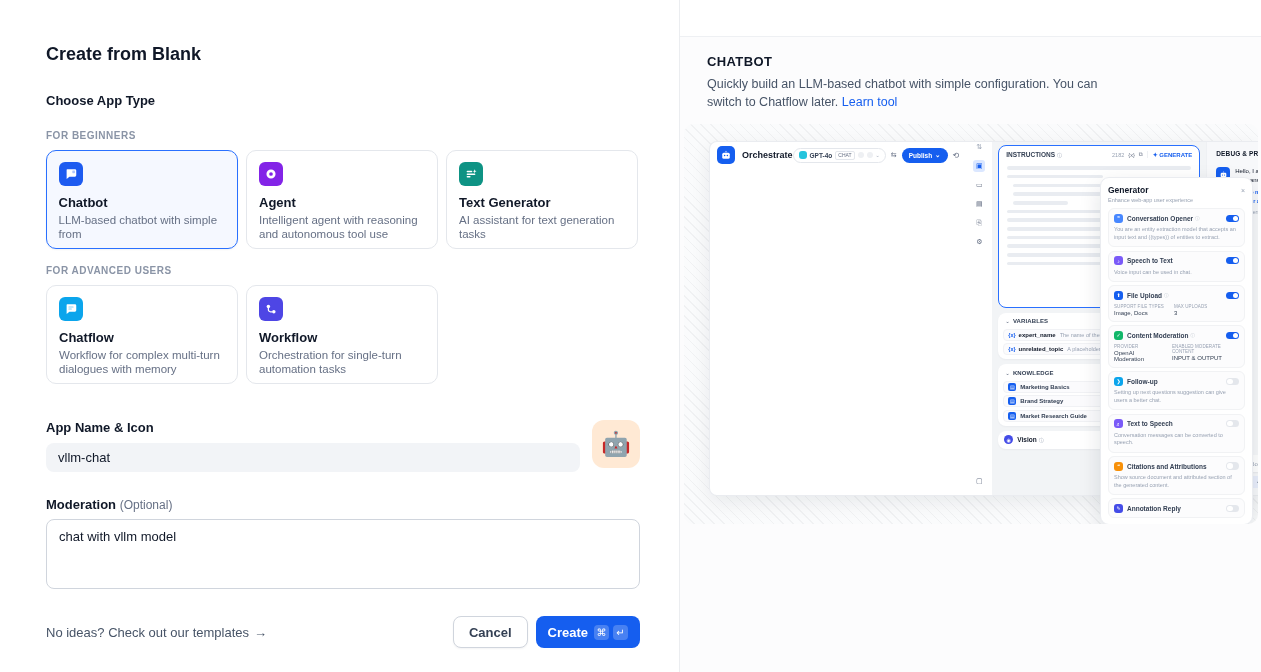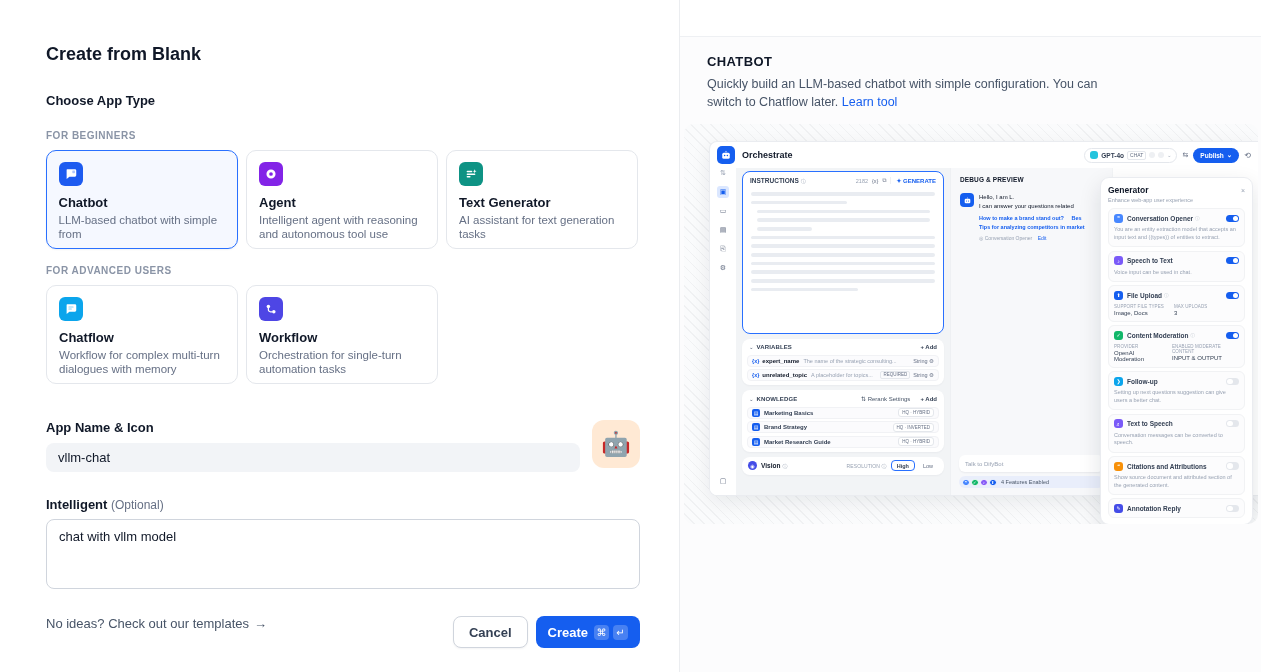--- a/index.html
+++ b/index.html
@@ -19,40 +19,40 @@
   .card .ct { font-size:13px; font-weight:700; color:#101828; margin-top:9px; }
   .card .cd { font-size:11.5px; color:#667085; line-height:1.22; margin-top:3px; }
   .namerow { display:flex; margin-top:36px;justify-content:center; }
   .namecol { flex:1; }
   .lbl { font-size:13px; font-weight:700; color:#101828; }
   .lbl .opt { font-weight:400; color:#667085; font-size:12px; }
   .appinput { margin-top:8px; width:534px; height:29px; background:#f2f4f7; border:none; border-radius:8px; font-size:13px; color:#101828; padding:0 12px; font-family:"Liberation Sans",sans-serif; outline:none; display:block; }
   .emojibox { width:48px; height:48px; border-radius:12px; display:flex; align-items:center; justify-content:center; font-size:24px; margin-left:12px; flex:none; cursor:pointer; }
   .desc-lbl { margin-top:25px; }
   .descarea { margin-top:7px; width:594px; height:70px; border:1px solid #d0d5dd; border-radius:8px; background:#fff; font-size:13px; color:#101828; padding:9px 12px; resize:none; font-family:"Liberation Sans",sans-serif; outline:none; display:block; }
-  .footer { display:flex; align-items:flex-start; margin-top:27px; }
+  .footer { display:flex; align-items:center; margin-top:27px; }
   .tpl { font-size:13px; color:#475467; cursor:pointer; display:flex; align-items:center; gap:5px; }
   .footer .spacer { flex:1; }
   .btn { height:32px; border-radius:8px; font-size:13px; font-weight:700; display:inline-flex; align-items:center; justify-content:center; cursor:pointer; font-family:"Liberation Sans",sans-serif; }
   .btn-cancel { background:#fff; border:1px solid #d0d5dd; color:#344054; padding:0 15px; box-shadow:0 1px 2px rgba(16,24,40,.05); }
   .btn-create { background:#155eef; border:none; color:#fff; padding:0 12px; margin-left:8px; gap:6px; }
   .kbd { width:15px; height:15px; border-radius:4px; background:rgba(255,255,255,.22); font-size:10px; display:inline-flex; align-items:center; justify-content:center; font-weight:400; }
   .kbd + .kbd { margin-left:-2px; }
 
   
   .right { flex:1; height:672px; background:#fcfcfd; border-left:1px solid #ebedf0; display:flex; flex-direction:column; }
   .rtop { height:37px; background:#fff; border-bottom:1px solid #eef0f3; flex:none; }
   .rhead { padding:17px 27px 0; }
   .rtitle { font-size:13px; font-weight:700; color:#101828; letter-spacing:.03em; }
   .rdesc { font-size:12.5px; color:#475467; line-height:1.45; margin-top:6px; max-width:400px; }
   .learn { color:#155eef; cursor:pointer; }
 
   .pvwrap { margin:13px 3px 0 4px; height:400px; border-radius:10px; position:relative; overflow:hidden;
     background:repeating-linear-gradient(45deg, rgba(16,24,40,.045) 0 1px, transparent 1px 7px), #fafbfc; }
-  .pvcard { position:absolute; left:25px; top:17px; right:0; bottom:28px; background:#fff; border:1px solid #eaecf0; border-right:none; border-radius:8px 0 0 8px; box-shadow:0 6px 20px rgba(16,24,40,.08); display:flex; flex-direction:column; overflow:hidden; }
+  .pvcard { position:absolute; left:25px; top:17px; right:0; bottom:28px; background:#fff; border:1px solid #eaecf0; border-right:none; border-radius:8px 0 0 8px; box-shadow:0 6px 20px rgba(16,24,40,.08); display:flex; flex-direction:row; overflow:hidden; }
 
   .pv-top { height:26px; display:flex; align-items:center; padding:0 7px; flex:none; }
   .appico { width:18px; height:18px; border-radius:5px; background:#155eef; display:flex; align-items:center; justify-content:center; flex:none; }
   .appico svg { width:12px; height:12px; }
   .pv-title { font-size:9px; font-weight:700; color:#101828; margin-left:7px; }
   .pv-top .spacer { flex:1; }
   .modelpill { height:15px; border:1px solid #e4e7ec; border-radius:8px; display:flex; align-items:center; gap:3px; padding:0 5px; background:#fff; }
   .mico { width:8px; height:8px; border-radius:3px; background:#25c4dd; }
   .mname { font-size:6.5px; font-weight:700; color:#344054; }
   .mtag { font-size:5px; color:#667085; border:1px solid #e4e7ec; border-radius:2px; padding:0 2px; line-height:7px; }
@@ -219,21 +219,21 @@
     <div class="namecol">
       <div class="lbl">App Name &amp; Icon</div>
       <input class="appinput" type="text" value="vllm-chat" style="">
     </div>
     <div class="emojibox" style="background: rgb(255, 233, 212);">
       <span>🤖</span>
     </div>
   </div>
 
   <div class="lbl desc-lbl">
-    <span>Intelligent</span>
+    <span>Moderation</span>
     <span class="opt">(Optional)</span>
   </div>
   <textarea class="descarea" style="">chat with vllm model</textarea>
 
   <div class="footer">
     <div class="tpl">
       <span>No ideas? Check out our templates</span>
       <span>→</span>
     </div>
     <div class="spacer"></div>

